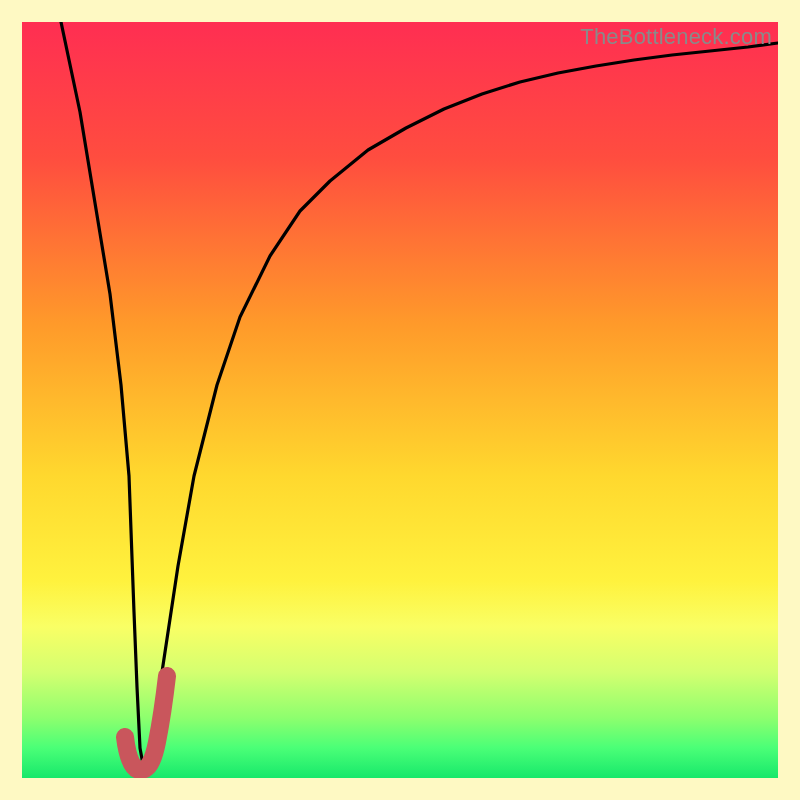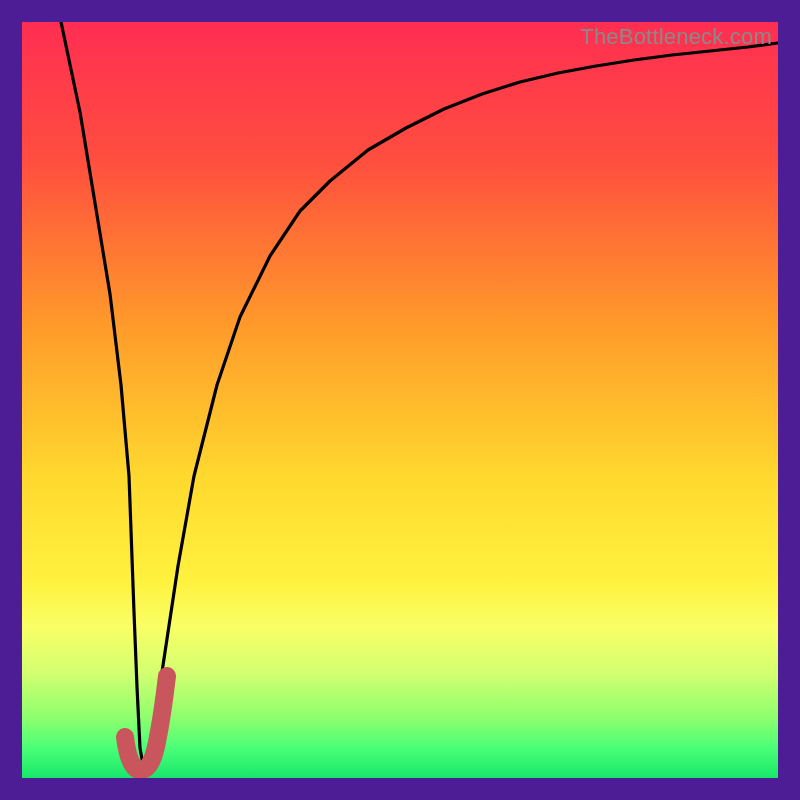--- a/index.html
+++ b/index.html
@@ -9,21 +9,21 @@
     height: 800px;
     background: #000;
     overflow: hidden;
   }
   .frame {
     position: absolute;
     left: 0;
     top: 0;
     width: 800px;
     height: 800px;
-    background: #4c1d95;
+    background: #fef9c3;
   }
   .plot {
     position: absolute;
     left: 22px;
     top: 22px;
     width: 756px;
     height: 756px;
     overflow: hidden;
   }
   .watermark {

